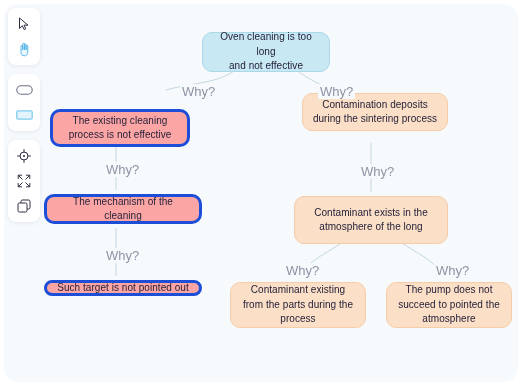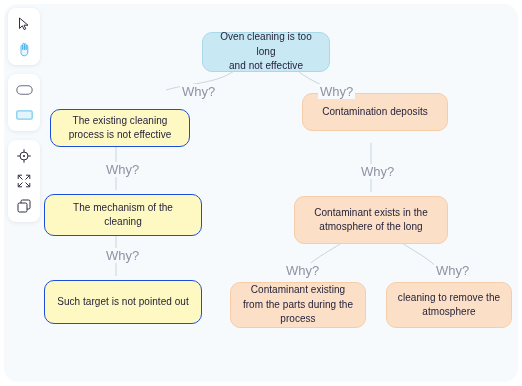--- a/index.html
+++ b/index.html
@@ -37,21 +37,21 @@
     justify-content: center;
     text-align: center;
     border-radius: 10px;
     font-size: 10px;
     line-height: 1.45;
     color: #25223a;
     padding: 4px 8px;
     letter-spacing: 0.05px;
   }
   .node-blue   { background: #c8e8f4; border: 1px solid #a9d8e9; }
-  .node-purple { background: #fef9c3; border: 1px solid #1d4ed8; }
+  .node-purple { background: #fca5a5; border: 3px solid #1d4ed8; }
   .node-orange { background: #fbdfc7; border: 1px solid #f6cda9; }
   .node span { display: block; }
   
   .edge-label {
     position: absolute;
     font-size: 13px;
     color: #8f93a3;
     background: #f7fafd;
     padding: 0 2px;
     white-space: nowrap;
@@ -118,56 +118,58 @@
       </div>
     </div>
 
     <div class="node node-purple" style="left:46px; top:105px; width:140px; height:38px;">
       <div>
         <span>The existing cleaning</span>
         <span>process is not effective</span>
       </div>
     </div>
 
-    <div class="node node-purple" style="left:40px; top:190px; width:158px; height:42px;">
+    <div class="node node-purple" style="left:40px; top:190px; width:158px; height:30px;">
       <div>
         <span>The mechanism of the cleaning</span>
       </div>
     </div>
 
-    <div class="node node-purple" style="left:40px; top:276px; width:158px; height:44px;text-align:center;">
+    <div class="node node-purple" style="left:40px; top:276px; width:158px; height:16px;text-align:center;">
       <div>
         <span>Such target is not pointed out</span>
       </div>
     </div>
 
     <div class="node node-orange" style="left:298px; top:89px; width:146px; height:38px;">
       <div>
         <span>Contamination deposits</span>
+        <span>during the sintering process</span>
       </div>
     </div>
 
     <div class="node node-orange" style="left:290px; top:192px; width:154px; height:48px;">
       <div>
         <span>Contaminant exists in the</span>
         <span>atmosphere of the long</span>
       </div>
     </div>
 
     <div class="node node-orange" style="left:226px; top:278px; width:136px; height:46px;">
       <div>
         <span>Contaminant existing</span>
         <span>from the parts during the</span>
         <span>process</span>
       </div>
     </div>
 
     <div class="node node-orange" style="left:382px; top:278px; width:126px; height:46px;">
       <div>
-        <span>cleaning to remove the</span>
+        <span>The pump does not</span>
+        <span>succeed to pointed the</span>
         <span>atmosphere</span>
       </div>
     </div>
 
     <div class="edge-label" style="left:176px; top:80px;">Why?</div>
     <div class="edge-label" style="left:314px; top:80px;">Why?</div>
     <div class="edge-label" style="left:100px; top:158px;">Why?</div>
     <div class="edge-label" style="left:100px; top:244px;">Why?</div>
     <div class="edge-label" style="left:355px; top:160px;">Why?</div>
     <div class="edge-label" style="left:280px; top:259px;">Why?</div>

